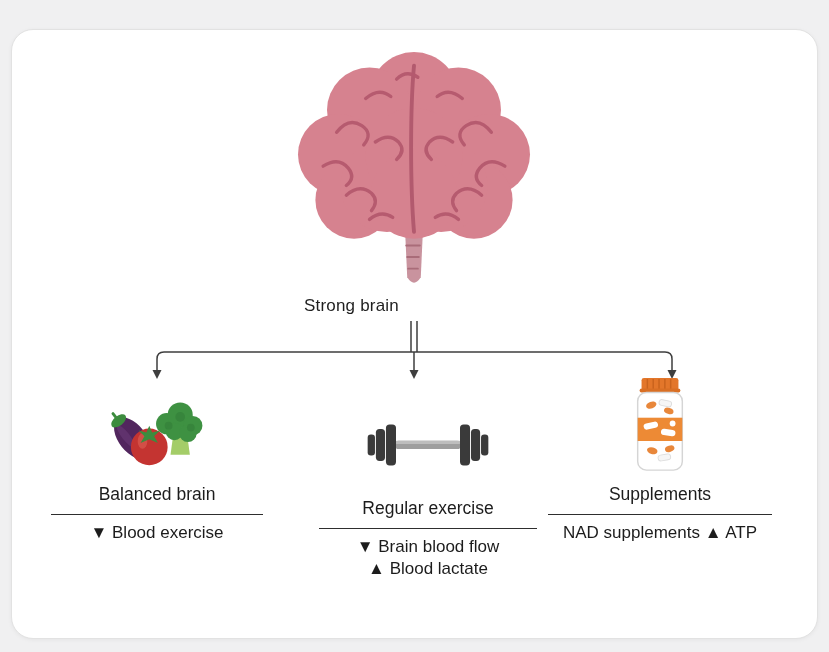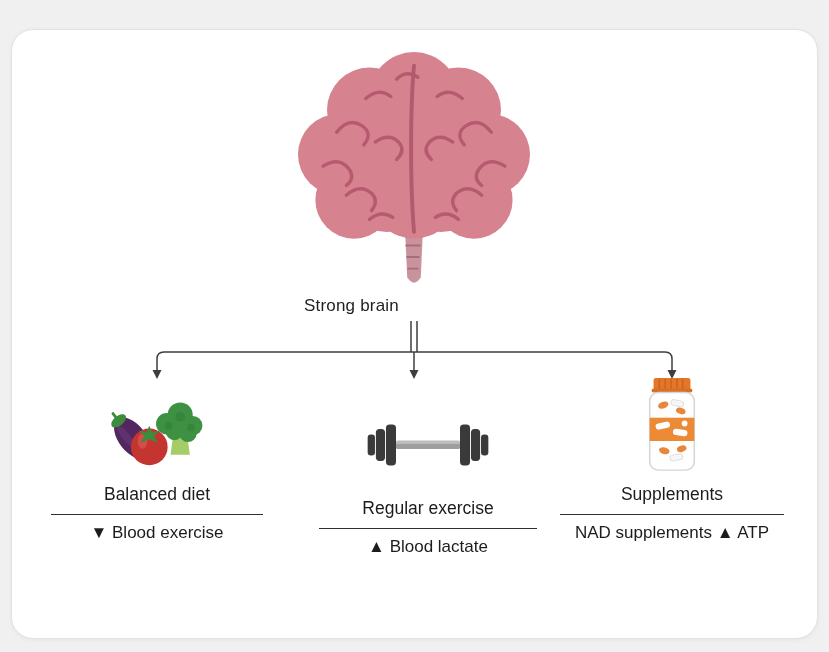--- a/index.html
+++ b/index.html
@@ -43,21 +43,21 @@
   .col {
     position: absolute;
     top: 378px;
     width: 240px;
     display: flex;
     flex-direction: column;
     align-items: center;
   }
   .col-0 { left: 37px; }
   .col-1 { left: 308px; }
-  .col-2 { left: 552px; }
+  .col-2 { left: 540px; }
   .icon-box {
     height: 96px;
     display: flex;
     align-items: flex-end;
     justify-content: center;
     margin-bottom: 10px;
   }
   .icon-dumbbell-box { padding-bottom: 14px; }
   .col-title {
     font-size: 17.5px;
@@ -161,21 +161,21 @@
       </g>
       <circle cx="84" cy="33" r="5" fill="#2f7a35" opacity="0.5"></circle>
       <circle cx="72" cy="42" r="4" fill="#2f7a35" opacity="0.5"></circle>
       <circle cx="95" cy="44" r="4" fill="#2f7a35" opacity="0.5"></circle>
 
       <circle cx="52" cy="64" r="19" fill="#c43431"></circle>
       <ellipse cx="45" cy="58" rx="5" ry="8" fill="#da5a50" opacity="0.7"></ellipse>
       <path d="M52,42 L55,49 L63,47 L57,53 L61,60 L52,56 L43,60 L47,53 L41,47 L49,49 Z" fill="#3c8c3e"></path>
     </svg>
   </div>
-  <div class="col-title">Balanced diet</div>
+  <div class="col-title">Balanced brain</div>
   <div class="divider"></div>
   <div class="bullet">▼ Blood exercise</div>
 </div>
 
 <div class="col col-1">
   <div class="icon-box icon-dumbbell-box">
     <svg viewBox="0 0 140 64" width="128" height="59">
       <rect x="34" y="28" width="72" height="9" rx="4" fill="#9e9e9e"></rect>
       <rect x="34" y="28" width="72" height="3.5" rx="1.75" fill="#bdbdbd"></rect>
       <g fill="#3a3a3a">
@@ -183,20 +183,21 @@
         <rect x="13" y="15" width="10" height="35" rx="4"></rect>
         <rect x="4" y="21" width="8" height="23" rx="3.5"></rect>
         <rect x="105" y="10" width="11" height="45" rx="4"></rect>
         <rect x="117" y="15" width="10" height="35" rx="4"></rect>
         <rect x="128" y="21" width="8" height="23" rx="3.5"></rect>
       </g>
     </svg>
   </div>
   <div class="col-title">Regular exercise</div>
   <div class="divider"></div>
+  <div class="bullet">▼ Brain blood flow</div>
   <div class="bullet">▲ Blood lactate</div>
 </div>
 
 <div class="col col-2">
   <div class="icon-box">
     <svg viewBox="0 0 72 102" width="70" height="99">
 
       <rect x="17" y="3" width="38" height="13" rx="2.5" fill="#e3762a"></rect>
       <path d="M23,4 V15 M29,4 V15 M35,4 V15 M41,4 V15 M47,4 V15" stroke="#c9631d" stroke-width="1.5"></path>
       <rect x="15" y="14" width="42" height="4" rx="2" fill="#d96f24"></rect>

